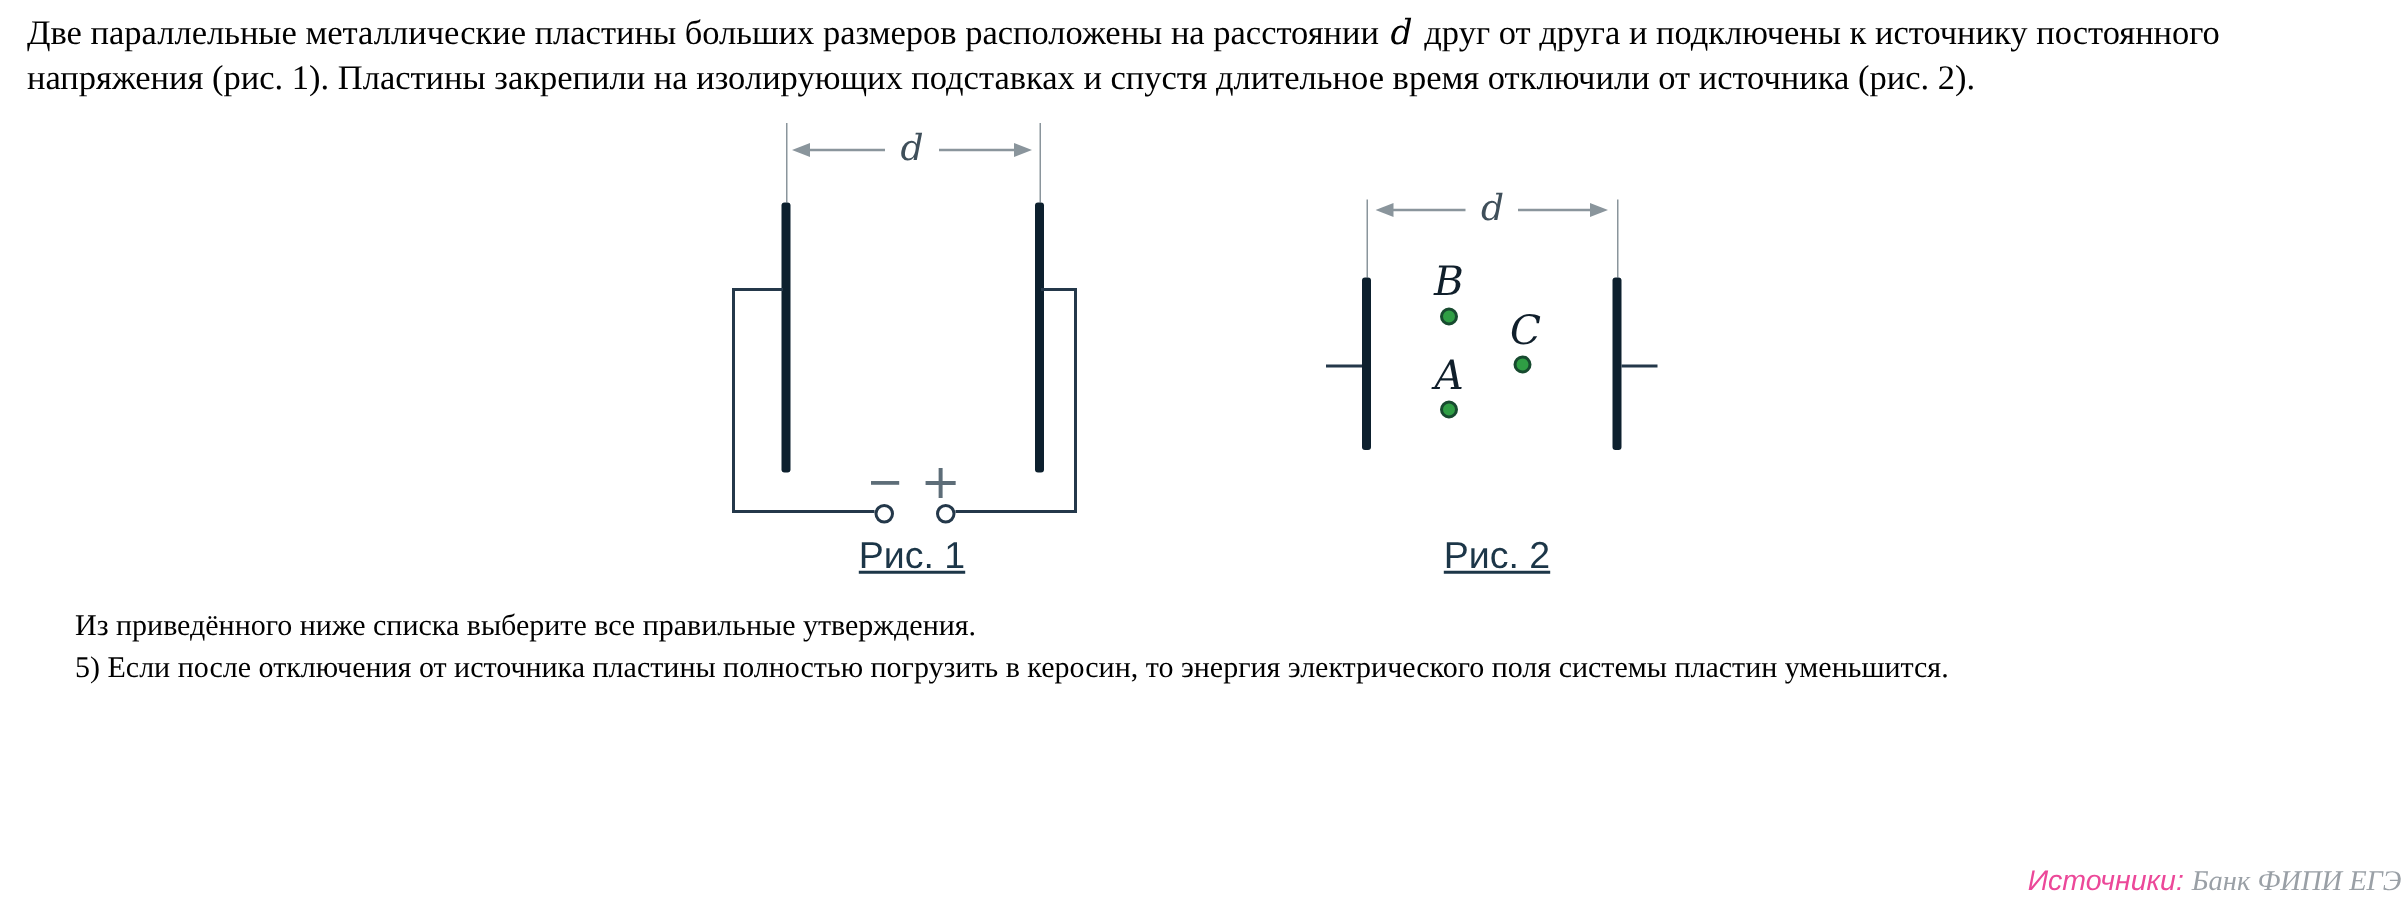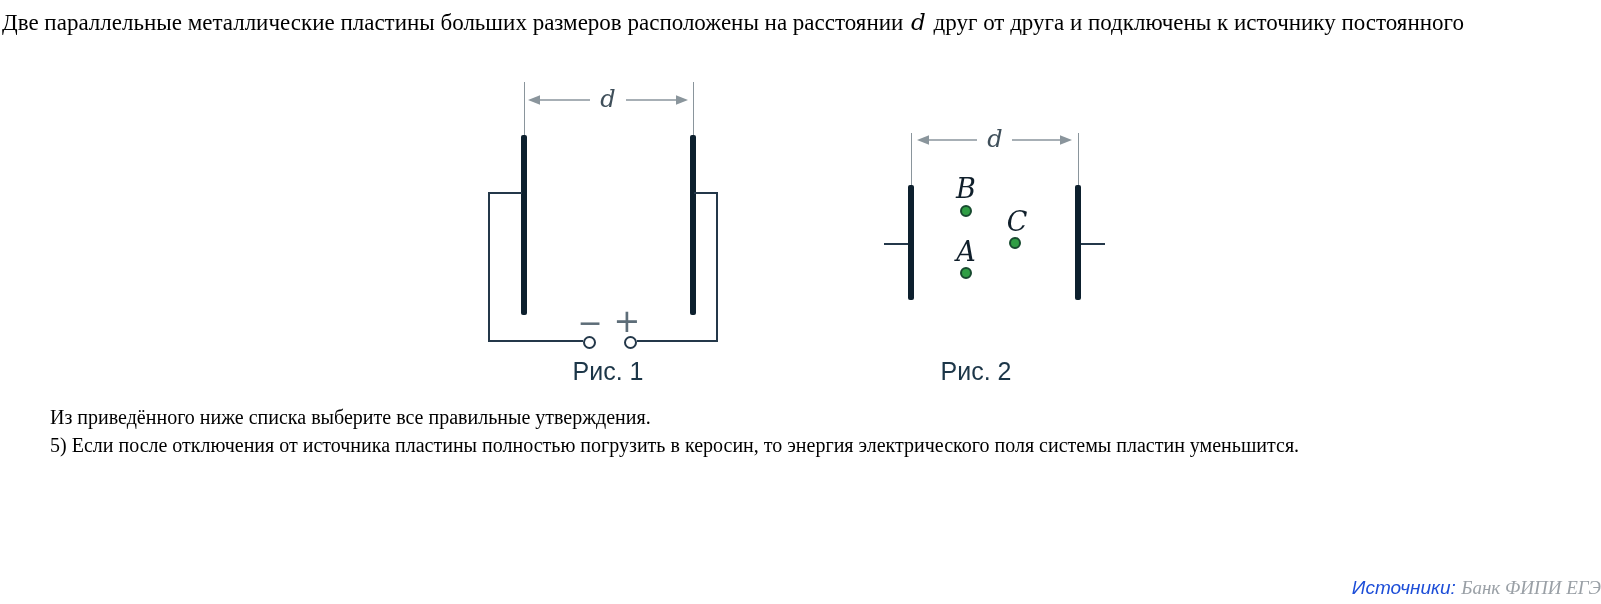--- a/index.html
+++ b/index.html
@@ -5,21 +5,21 @@
   html,body{margin:0;padding:0;}
   body{
     width:1601px;height:604px;position:relative;overflow:hidden;
     background:#ffffff;
     font-family:"Liberation Serif",serif;
     color:#000;
   }
   .abs{position:absolute;}
   
   .intro{left:2px;top:7px;width:1599px;font-size:23px;line-height:30px;}
-  .intro .line{white-space:nowrap;}
+  .intro .line{white-space:nowrap;margin-left:16px;}
   .task{left:2px;top:403px;width:1599px;font-size:20px;line-height:28px;margin-left:48px;}
   .task .line{white-space:nowrap;}
   .math{
     font-family:"DejaVu Serif",serif;font-style:italic;
     padding:0 2px;
   }
   
   .plate{width:6px;background:var(--plate,#0d202e);border-radius:2px;}
   .extline{width:1px;background:var(--dimension,#8a959c);}
   .wire{background:var(--wire,#24384a);}
@@ -38,35 +38,36 @@
     width:8px;height:8px;border:2px solid var(--point-border,#174a2f);
     background:var(--point-fill,#2f9e44);border-radius:50%;
     transform:translate(-50%,-50%);
   }
   .ptlabel{
     font-family:"DejaVu Serif",serif;font-style:italic;font-size:27px;
     color:#101f2b;transform:translate(-50%,-50%);
   }
   .caption{
     font-family:"Liberation Sans",sans-serif;font-size:25px;
-    color:var(--caption,#1c3648);transform:translate(-50%,-50%);white-space:nowrap;
+    color:var(--caption,#1c3648);transform:translate(-50%,-50%);white-space:nowrap;text-decoration:underline;
   }
   
   .footer{
     right:0;top:577px;font-family:"Liberation Sans",sans-serif;
     font-style:italic;font-size:19px;white-space:nowrap;
   }
-  .footer .lbl{color:#1d4ed8;}
+  .footer .lbl{color:#ec4899;}
   .footer .src{color:var(--footer-source,#9aa0a6);font-family:Liberation Serif, serif;}
 </style>
 </head>
 <body>
 
 <div class="abs intro">
   <div class="line"><span>Две параллельные металлические пластины больших размеров расположены на расстоянии </span><span class="math">d</span><span> друг от друга и подключены к источнику постоянного</span></div>
+  <div class="line"><span>напряжения (рис. 1). Пластины закрепили на изолирующих подставках и спустя длительное время отключили от источника (рис. 2).</span></div>
 </div>
 
 <div>
   <div class="abs extline" style="left:524px;top:82px;height:53px;"></div>
   <div class="abs extline" style="left:693px;top:82px;height:53px;"></div>
 
   <svg class="abs dim" style="left:528px;top:93px;" width="160" height="14">
     <line x1="10" y1="7" x2="62" y2="7"></line>
     <line x1="98" y1="7" x2="150" y2="7"></line>
     <polygon points="0,7 12,2.3 12,11.7"></polygon>
@@ -113,21 +114,21 @@
 
   <div class="abs ptlabel" style="left:966px;top:188px;">B</div>
   <div class="abs pt" style="left:966px;top:211px;"></div>
 
   <div class="abs ptlabel" style="left:1017px;top:221px;">C</div>
   <div class="abs pt" style="left:1015px;top:243px;"></div>
 
   <div class="abs ptlabel" style="left:966px;top:251px;">A</div>
   <div class="abs pt" style="left:966px;top:273px;"></div>
 
-  <div class="abs caption" style="left:976px;top:371px;text-align:center;">Рис. 2</div>
+  <div class="abs caption" style="left:998px;top:371px;text-align:center;">Рис. 2</div>
 </div>
 
 <div class="abs task">
   <div class="line">Из приведённого ниже списка выберите все правильные утверждения.</div>
   <div class="line"><span>5) Если после отключения от источника пластины полностью погрузить в керосин, то энергия электрического поля системы пластин уменьшится.</span></div>
 </div>
 
 <div class="abs footer">
   <span class="lbl">Источники:</span>
   <span class="src">Банк ФИПИ ЕГЭ</span>

